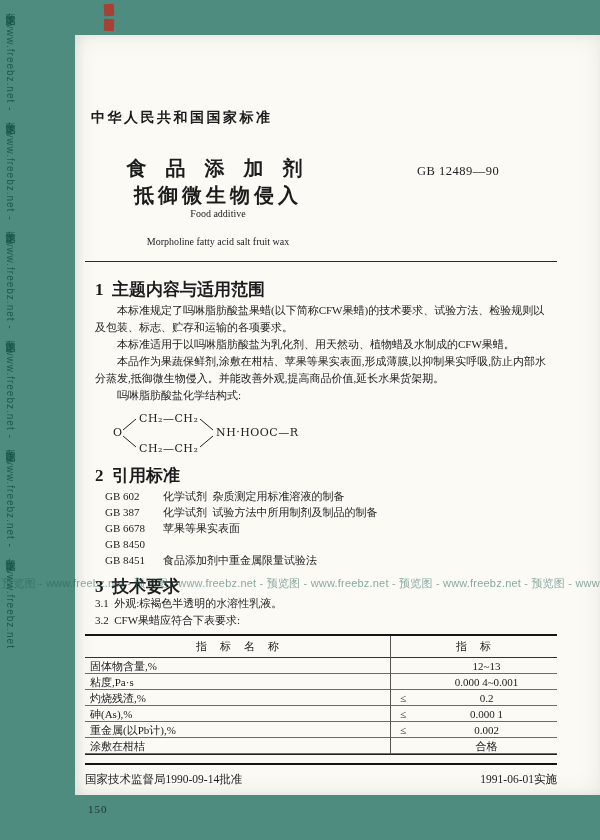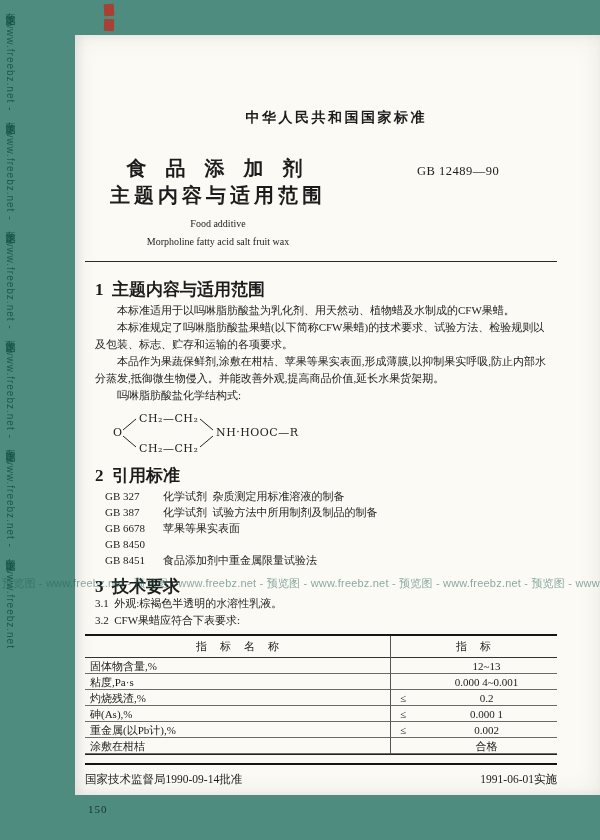--- a/index.html
+++ b/index.html
@@ -18,27 +18,27 @@
   }
   .red-mark { position:absolute; width:10px; height:12px; background:rgba(193,44,32,0.78); border-radius:1px; }
   .rm1 { left:104px; top:4px; transform:rotate(-3deg); }
   .rm2 { left:104px; top:19px; transform:rotate(2deg); }
 
   .page {
     position:absolute; left:75px; top:35px; width:525px; height:760px;
     background:#fbfaf5; overflow:hidden;
     box-shadow: inset 0 0 22px rgba(60,60,45,0.10), inset 4px 0 9px rgba(0,0,0,0.06);
   }
-  .doc-header { position:absolute; top:74px; left:0; width:352px; text-align:right; font-weight:bold; font-size:14px; letter-spacing:2.5px; }
+  .doc-header { position:absolute; top:74px; left:0; width:352px; text-align:left; font-weight:bold; font-size:14px; letter-spacing:2.5px;padding-left:16px; }
   .title-cn  { position:absolute; left:0; width:286px; text-align:center; font-weight:bold; font-size:20px; }
   .t1 { top:120px; letter-spacing:7px; }
   .t2 { top:147px; letter-spacing:4px; }
   .gb-no { position:absolute; left:342px; top:129px; font-size:12.5px; letter-spacing:0.5px; }
   .title-en { position:absolute; left:0; width:286px; text-align:center; font-size:10px; }
-  .e1 { top:183px; }
+  .e1 { top:173px; }
   .e2 { top:201px; }
   .head-rule { position:absolute; left:10px; top:226px; width:472px; border-top:1.5px solid #2b2b2b; }
 
   .body { position:absolute; left:20px; top:246px; width:455px; font-size:11px; line-height:17px; }
   .sec-h { font-weight:bold; font-size:17px; margin-bottom:4px; white-space:pre-wrap;font-family:Liberation Serif, serif; }
   .h2x { margin-top:8px; }
   .h3x { margin-top:10px; margin-bottom:0; }
   .para { text-indent:2em; white-space:pre-wrap; }
   .np { text-indent:0; }
   .m32 { margin-bottom:5px; }
@@ -80,50 +80,50 @@
 <div class="canvas">
 
   <div class="wm-vertical">预览图 - www.freebz.net - 预览图 - www.freebz.net - 预览图 - www.freebz.net - 预览图 - www.freebz.net - 预览图 - www.freebz.net - 预览图 - www.freebz.net</div>
   <div class="red-mark rm1"></div>
   <div class="red-mark rm2"></div>
 
   <div class="page">
 
     <div class="doc-header">中华人民共和国国家标准</div>
     <div class="title-cn t1">食 品 添 加 剂</div>
-    <div class="title-cn t2">主题内容与适用范围</div>
+    <div class="title-cn t2">抵御微生物侵入</div>
     <div class="gb-no">GB 12489—90</div>
     <div class="title-en e1">Food additive</div>
     <div class="title-en e2">Morpholine fatty acid salt fruit wax</div>
     <div class="head-rule"></div>
 
     <div class="body">
 
       <div class="sec-h">1  主题内容与适用范围</div>
+      <p class="para">本标准规定了吗啉脂肪酸盐果蜡(以下简称CFW果蜡)的技术要求、试验方法、检验规则以及包装、标志、贮存和运输的各项要求。</p>
       <p class="para">本标准适用于以吗啉脂肪酸盐为乳化剂、用天然动、植物蜡及水制成的CFW果蜡。</p>
-      <p class="para">本标准规定了吗啉脂肪酸盐果蜡(以下简称CFW果蜡)的技术要求、试验方法、检验规则以及包装、标志、贮存和运输的各项要求。</p>
       <p class="para">本品作为果蔬保鲜剂,涂敷在柑桔、苹果等果实表面,形成薄膜,以抑制果实呼吸,防止内部水分蒸发,抵御微生物侵入。并能改善外观,提高商品价值,延长水果货架期。</p>
       <p class="para">吗啉脂肪酸盐化学结构式:</p>
 
       <div class="formula">
         <svg width="210" height="48" viewBox="0 0 210 48">
           <text x="4" y="30" class="ftxt">O</text>
           <line x1="14" y1="24" x2="27" y2="13" class="fline"></line>
           <line x1="14" y1="30" x2="27" y2="41" class="fline"></line>
           <text x="30" y="16" class="ftxt">CH₂—CH₂</text>
           <text x="30" y="46" class="ftxt">CH₂—CH₂</text>
           <line x1="91" y1="13" x2="104" y2="24" class="fline"></line>
           <line x1="91" y1="41" x2="104" y2="30" class="fline"></line>
           <text x="107" y="30" class="ftxt">NH·HOOC—R</text>
         </svg>
       </div>
 
       <div class="sec-h h2x">2  引用标准</div>
       <div class="ref-row">
-        <span class="ref-code">GB 327</span>
+        <span class="ref-code">GB 602</span>
         <span class="ref-text">化学试剂  杂质测定用标准溶液的制备</span>
       </div>
       <div class="ref-row">
         <span class="ref-code">GB 387</span>
         <span class="ref-text">化学试剂  试验方法中所用制剂及制品的制备</span>
       </div>
       <div class="ref-row">
         <span class="ref-code">GB 6678</span>
         <span class="ref-text">苹果等果实表面</span>
       </div>

